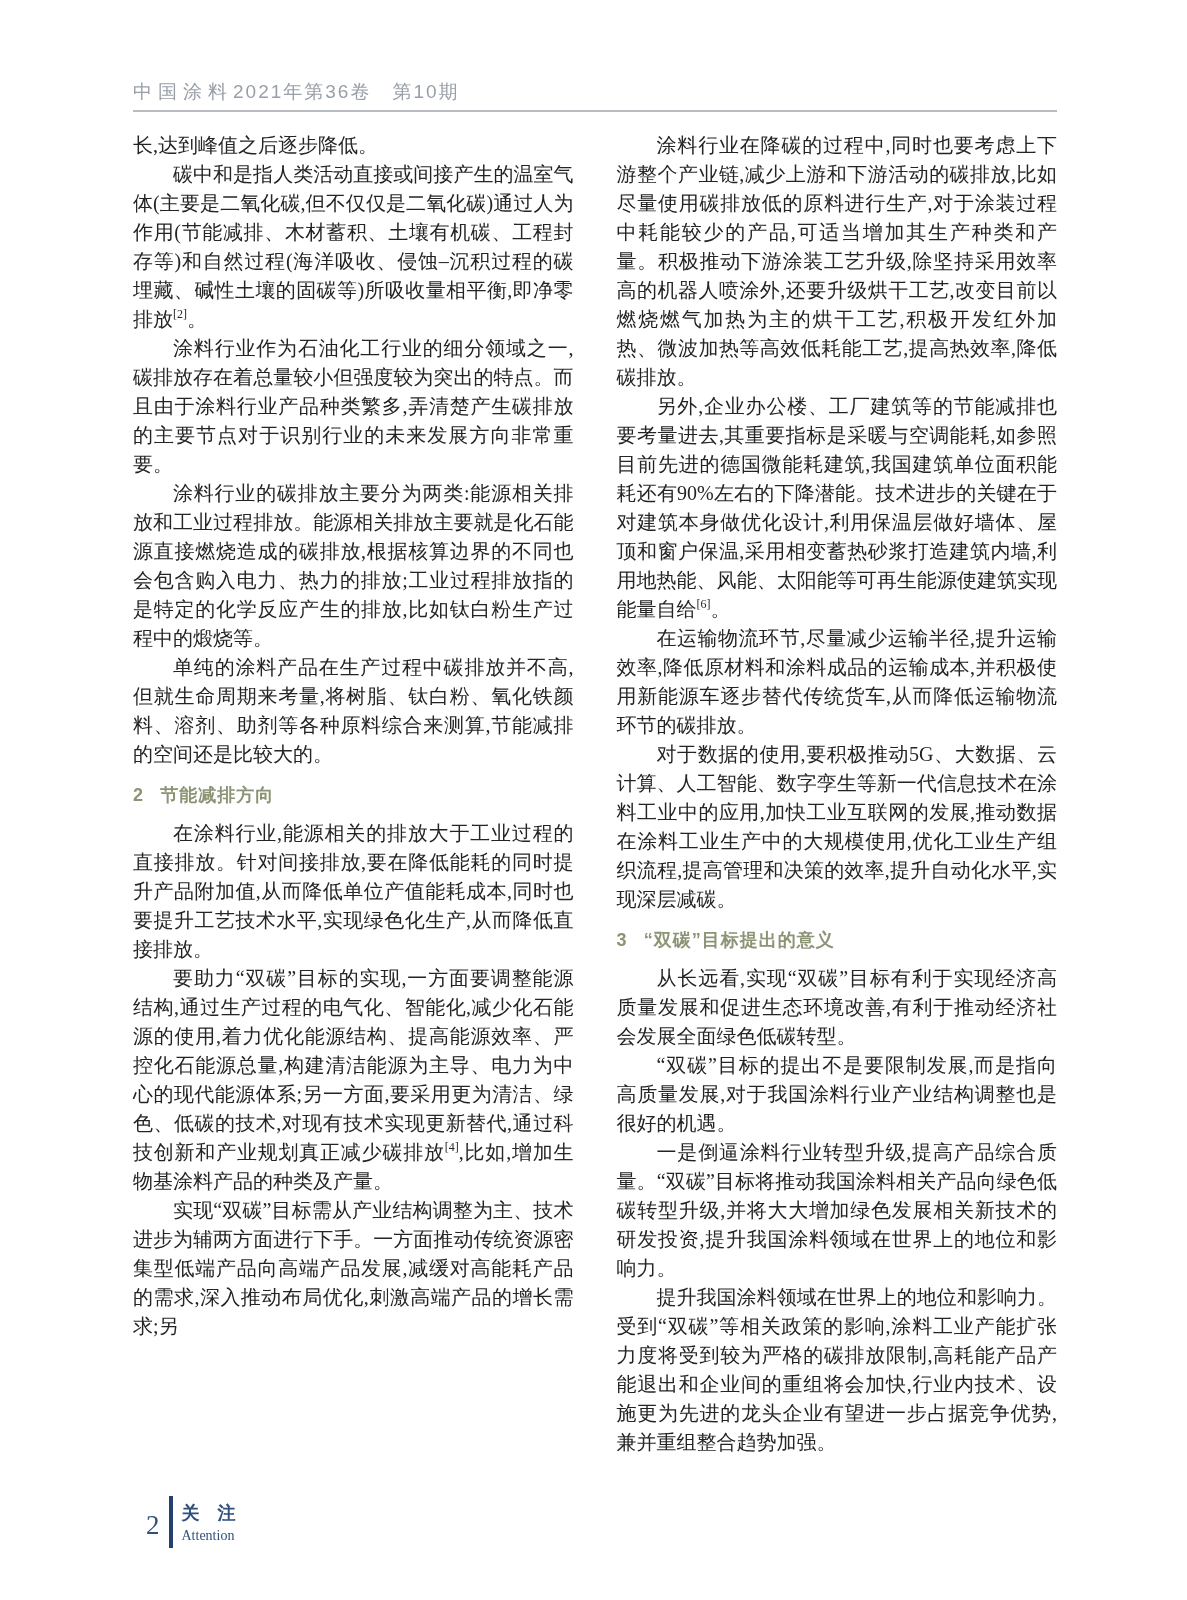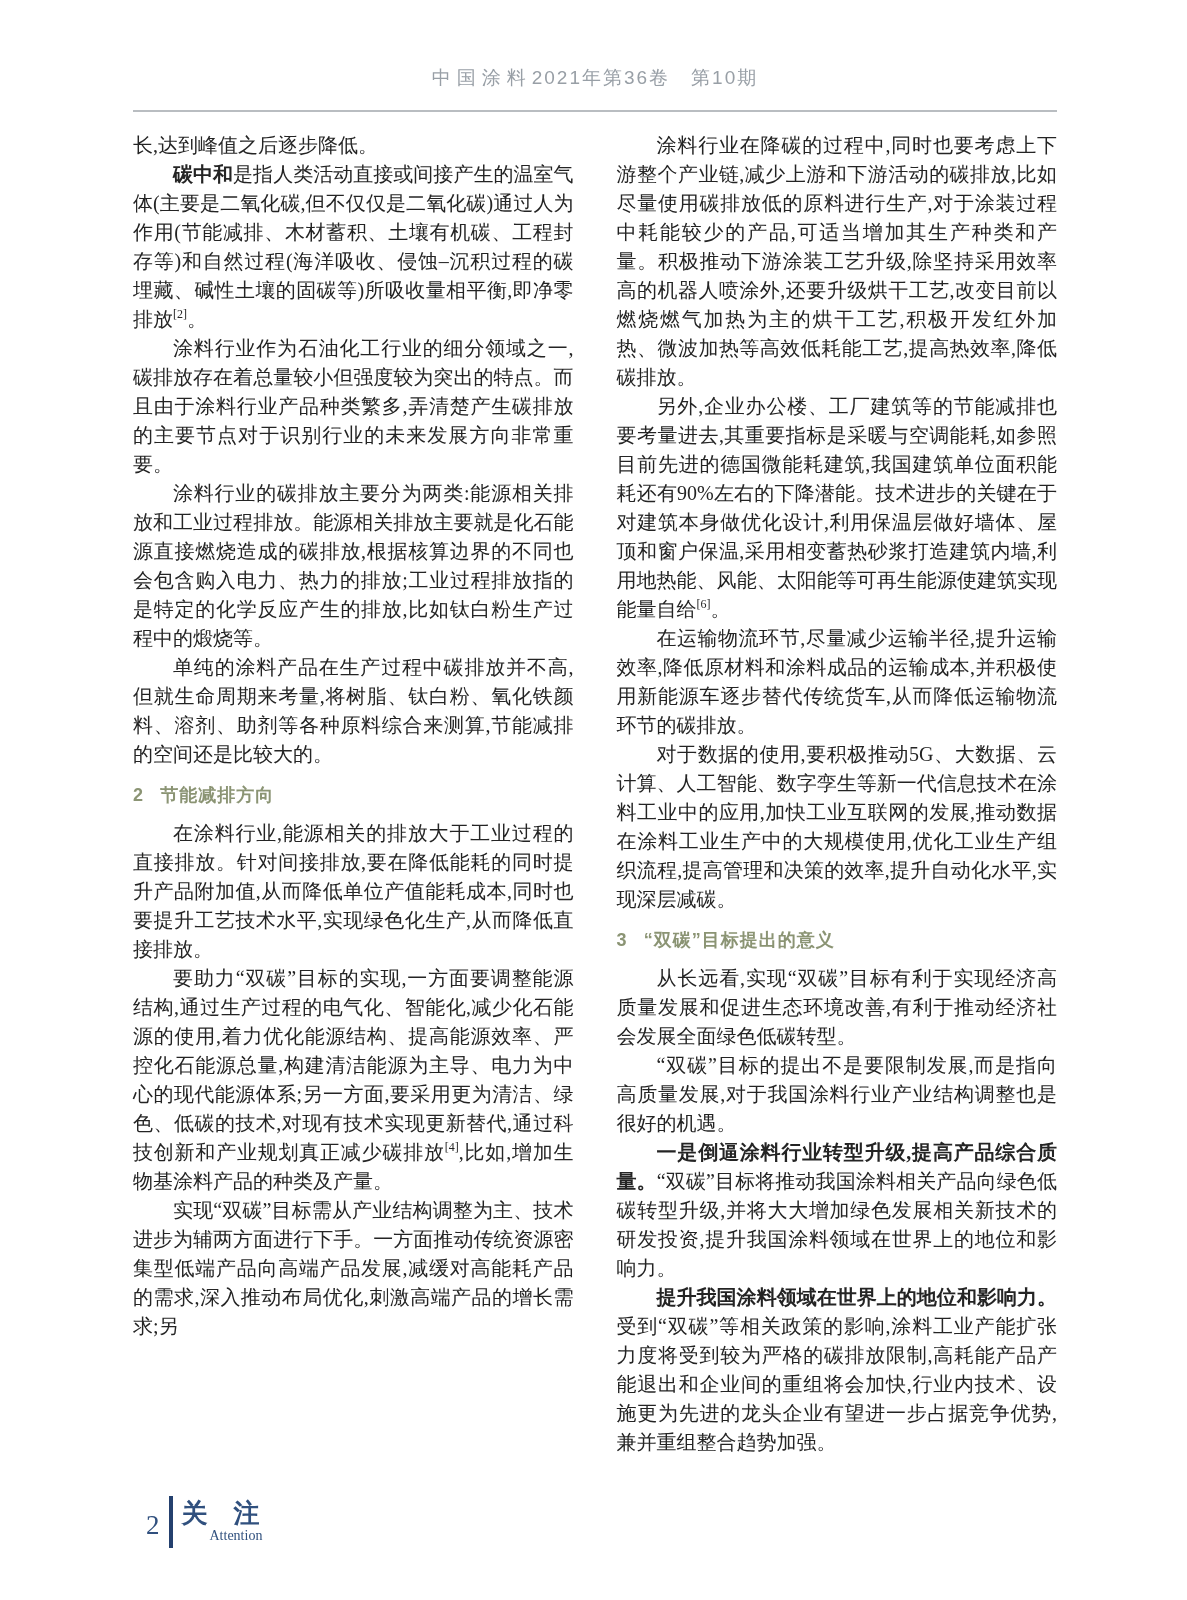--- a/index.html
+++ b/index.html
@@ -12,61 +12,61 @@
   }
   html,body{margin:0;padding:0;background:#ffffff;}
   body{
     width:1187px;height:1600px;position:relative;overflow:hidden;
     font-family:"Liberation Serif","DejaVu Serif",serif;
     color:var(--body-text);
   }
   .page-header{
     position:absolute;left:133px;top:80px;width:924px;height:32px;
     border-bottom:2px solid var(--header-rule);
-    display:flex;justify-content:center;align-items:flex-end;
-    padding-bottom:19px;box-sizing:border-box;
+    display:flex;justify-content:flex-start;align-items:flex-end;
+    padding-bottom:5px;box-sizing:border-box;
     color:var(--header-text);font-size:19px;
     font-family:"Liberation Sans","DejaVu Sans",sans-serif;
   }
   .journal-title{letter-spacing:6px;}
   .issue-info{letter-spacing:2px;}
   .content{
     position:absolute;left:133px;top:131px;width:924px;
     display:flex;gap:43px;
   }
   .column{width:445px;}
   .column p{
     margin:0;font-size:20px;line-height:29px;
     text-align:justify;text-justify:inter-ideograph;
   }
   .column p.indent{text-indent:2em;}
-  .column p b{font-weight:bold;}
+  .column p b{font-weight:normal;}
   .column sup{font-size:12px;line-height:0;vertical-align:super;}
   h2.section-heading{
     font-family:"Liberation Sans","DejaVu Sans",sans-serif;
     color:var(--heading-color);
     font-size:18px;line-height:30px;font-weight:bold;
     margin:11px 0 9px 0;letter-spacing:1px;
   }
   h2.section-heading .sec-num{margin-right:0.9em;}
   .page-footer{
     position:absolute;left:146px;top:1496px;height:52px;
     display:flex;align-items:stretch;color:var(--footer-text);
   }
   .footer-page-num{
     font-size:27px;align-self:flex-end;
     line-height:30px;margin-right:9px;padding-bottom:8px;
   }
   .footer-bar{width:4px;background:var(--footer-bar);margin-right:9px;}
   .footer-labels{display:flex;flex-direction:column;justify-content:center;}
   .footer-cn{
     font-family:"Liberation Sans","DejaVu Sans",sans-serif;
-    font-weight:bold;font-size:26px;line-height:27px;
+    font-weight:bold;font-size:18px;line-height:27px;
   }
-  .footer-en{font-size:14px;line-height:17px;margin-left:28px;}
+  .footer-en{font-size:14px;line-height:17px;}
 </style>
 </head>
 <body>
 
 <div class="page-header">
   <span class="journal-title">中国涂料</span>
   <span class="issue-info">2021年第36卷　第10期</span>
 </div>
 
 <div class="content">

